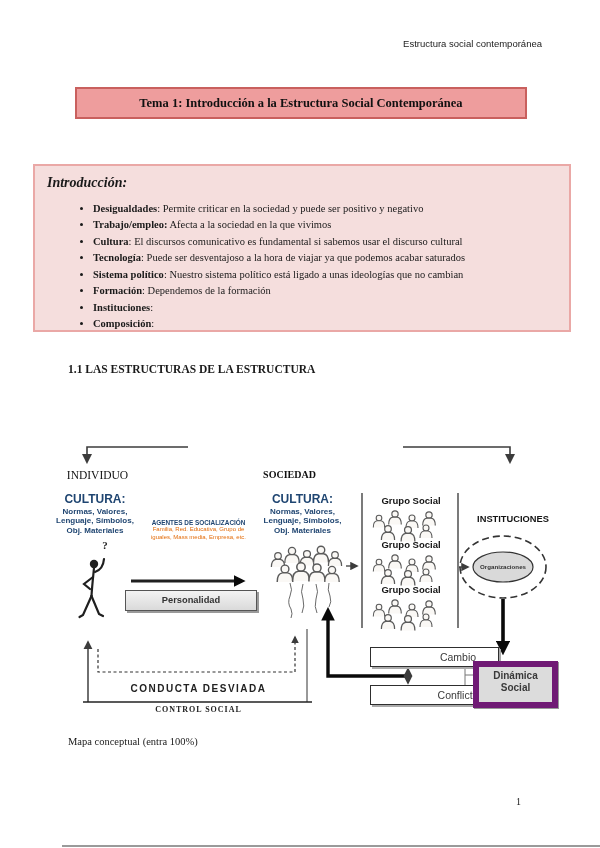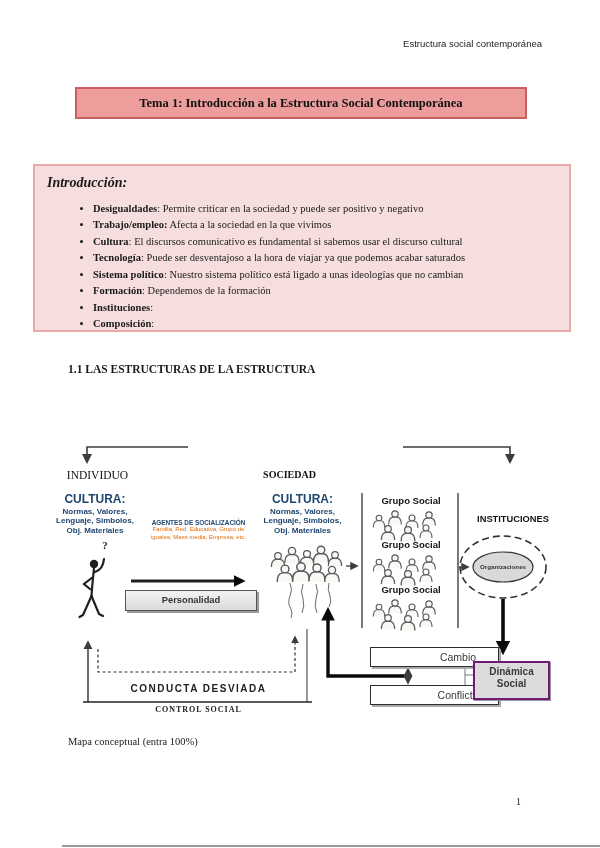--- a/index.html
+++ b/index.html
@@ -37,21 +37,21 @@
        box-shadow:2px 2px 0 #9a9a9a;font-weight:bold;color:#333;}
   .proceso{left:80px;top:114px;width:130px;height:18px;line-height:18px;font-size:9.3px;}
   .personalidad{left:80px;top:155px;width:130px;height:19px;line-height:19px;font-size:9.3px;}
   .grupo{left:320px;width:92px;font-weight:bold;font-size:9.5px;color:#141414;}
   .g1{top:60px;} .g2{top:104px;} .g3{top:149px;}
   .instituciones{left:418px;top:79px;width:100px;font-weight:bold;font-size:9.3px;color:#141414;}
   .organizaciones{left:425px;top:127.5px;width:66px;font-weight:bold;font-size:6.2px;color:#333;}
   .cambio,.conflicto{left:325px;width:80px;height:18px;line-height:18px;background:#fff;
        border:1.5px solid #2e2e2e;box-shadow:2px 2px 0 #aaa;font-size:10.5px;color:#3a3a3a;padding-left:47px;}
   .cambio{top:212px;} .conflicto{top:250px;}
-  .dinamica{left:428px;top:226px;width:73px;height:32px;background:#dcdcdc;border:2px solid #701a75;
+  .dinamica{left:428px;top:226px;width:73px;height:32px;background:#dcdcdc;border:6px solid #701a75;
        font-weight:bold;font-size:10px;line-height:1.2;color:#3a3a3a;padding-top:3px;box-shadow:1px 1px 0 #999;}
   .conducta{left:40px;top:248px;width:227px;font-weight:bold;font-size:10px;letter-spacing:1.5px;color:#222;}
   .control{left:40px;top:270px;width:227px;font-family:"Liberation Serif",serif;font-weight:bold;
        font-size:8px;letter-spacing:1px;color:#222;}
   .qmark{left:52px;top:104px;width:16px;font-family:"Liberation Serif",serif;font-weight:bold;font-size:11px;color:#222;}
   .caption{position:absolute;left:68px;top:736px;font-size:10.5px;}
   .pagenum{position:absolute;left:516px;top:796px;font-size:10px;}
   .bottom-rule{position:absolute;left:62px;right:0;top:845px;height:2px;background:#9a9a9a;}
 </style>
 </head>

